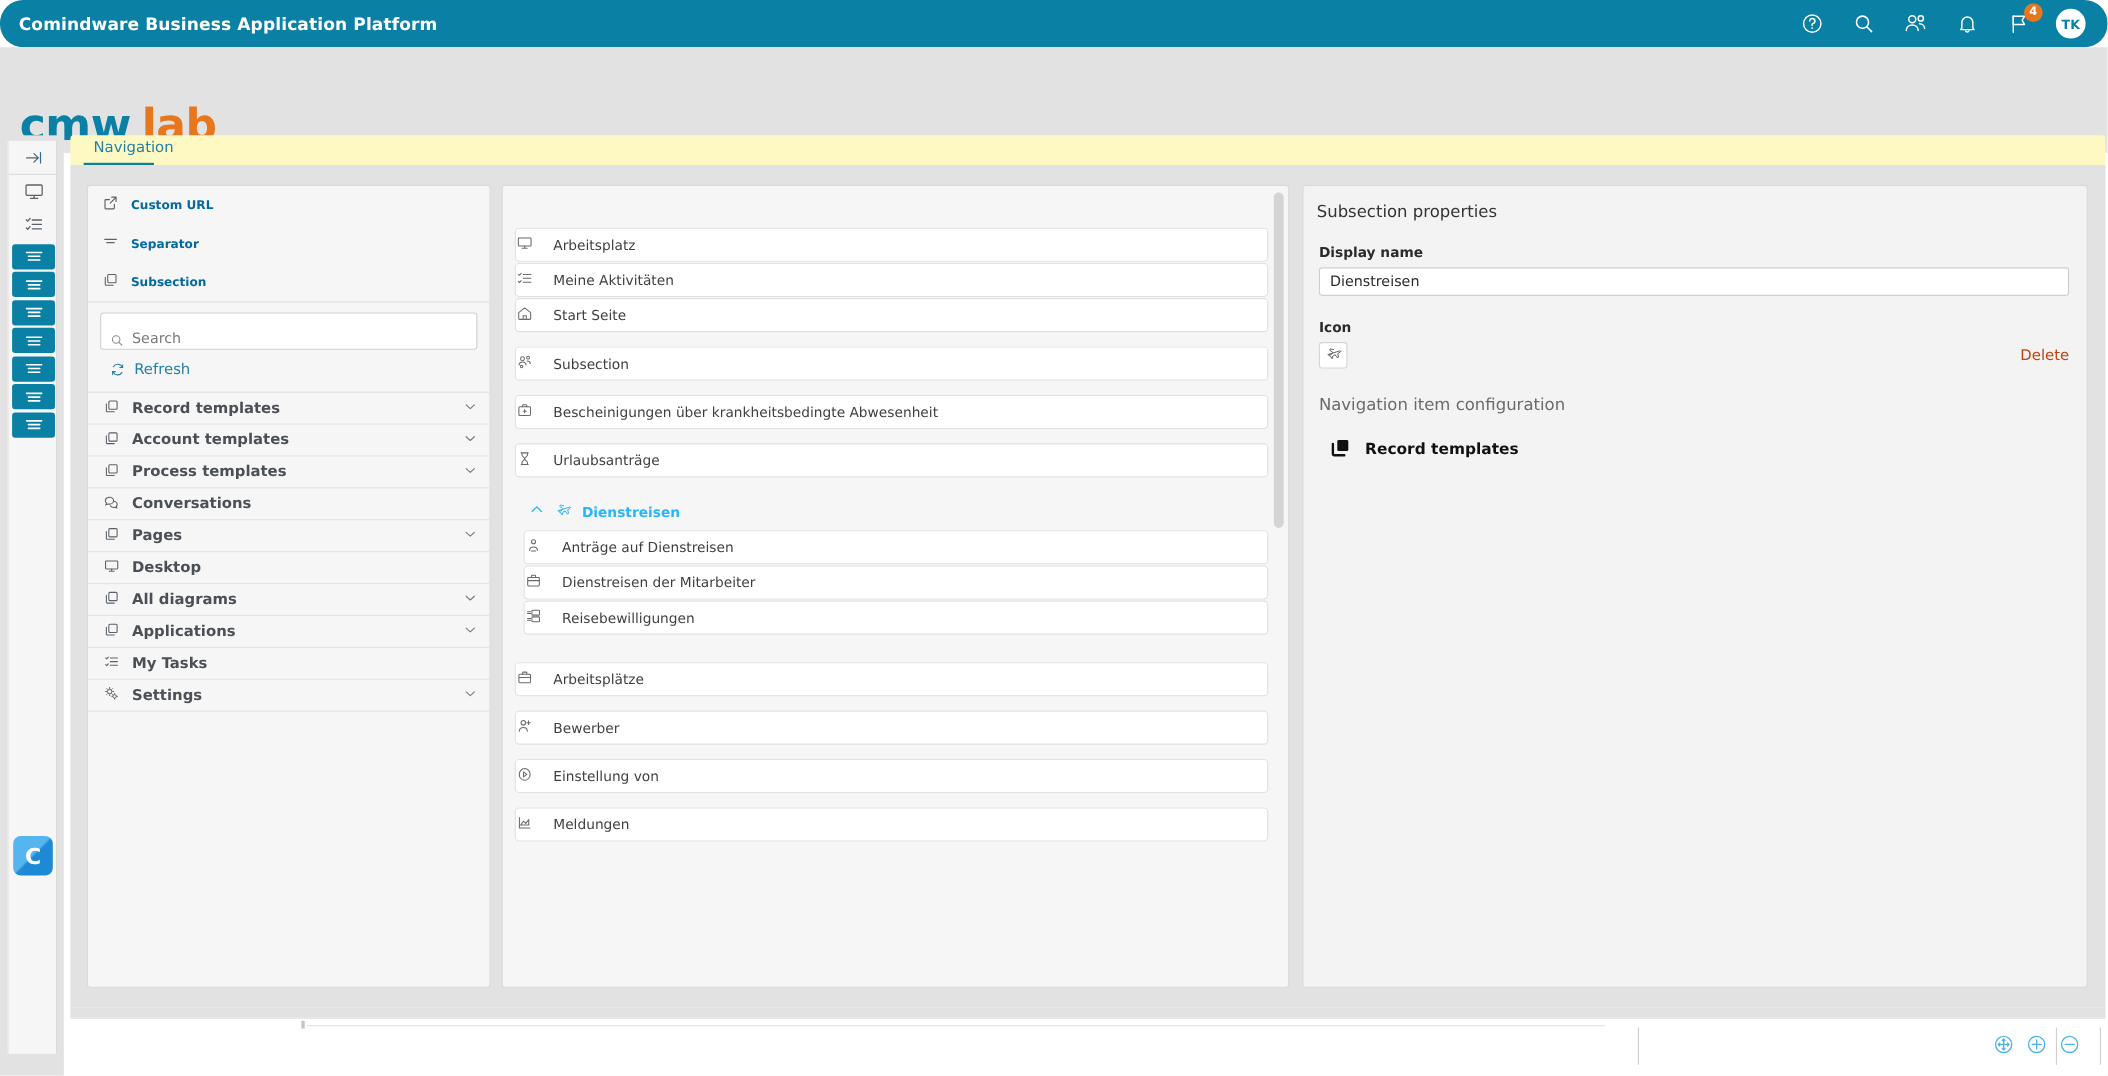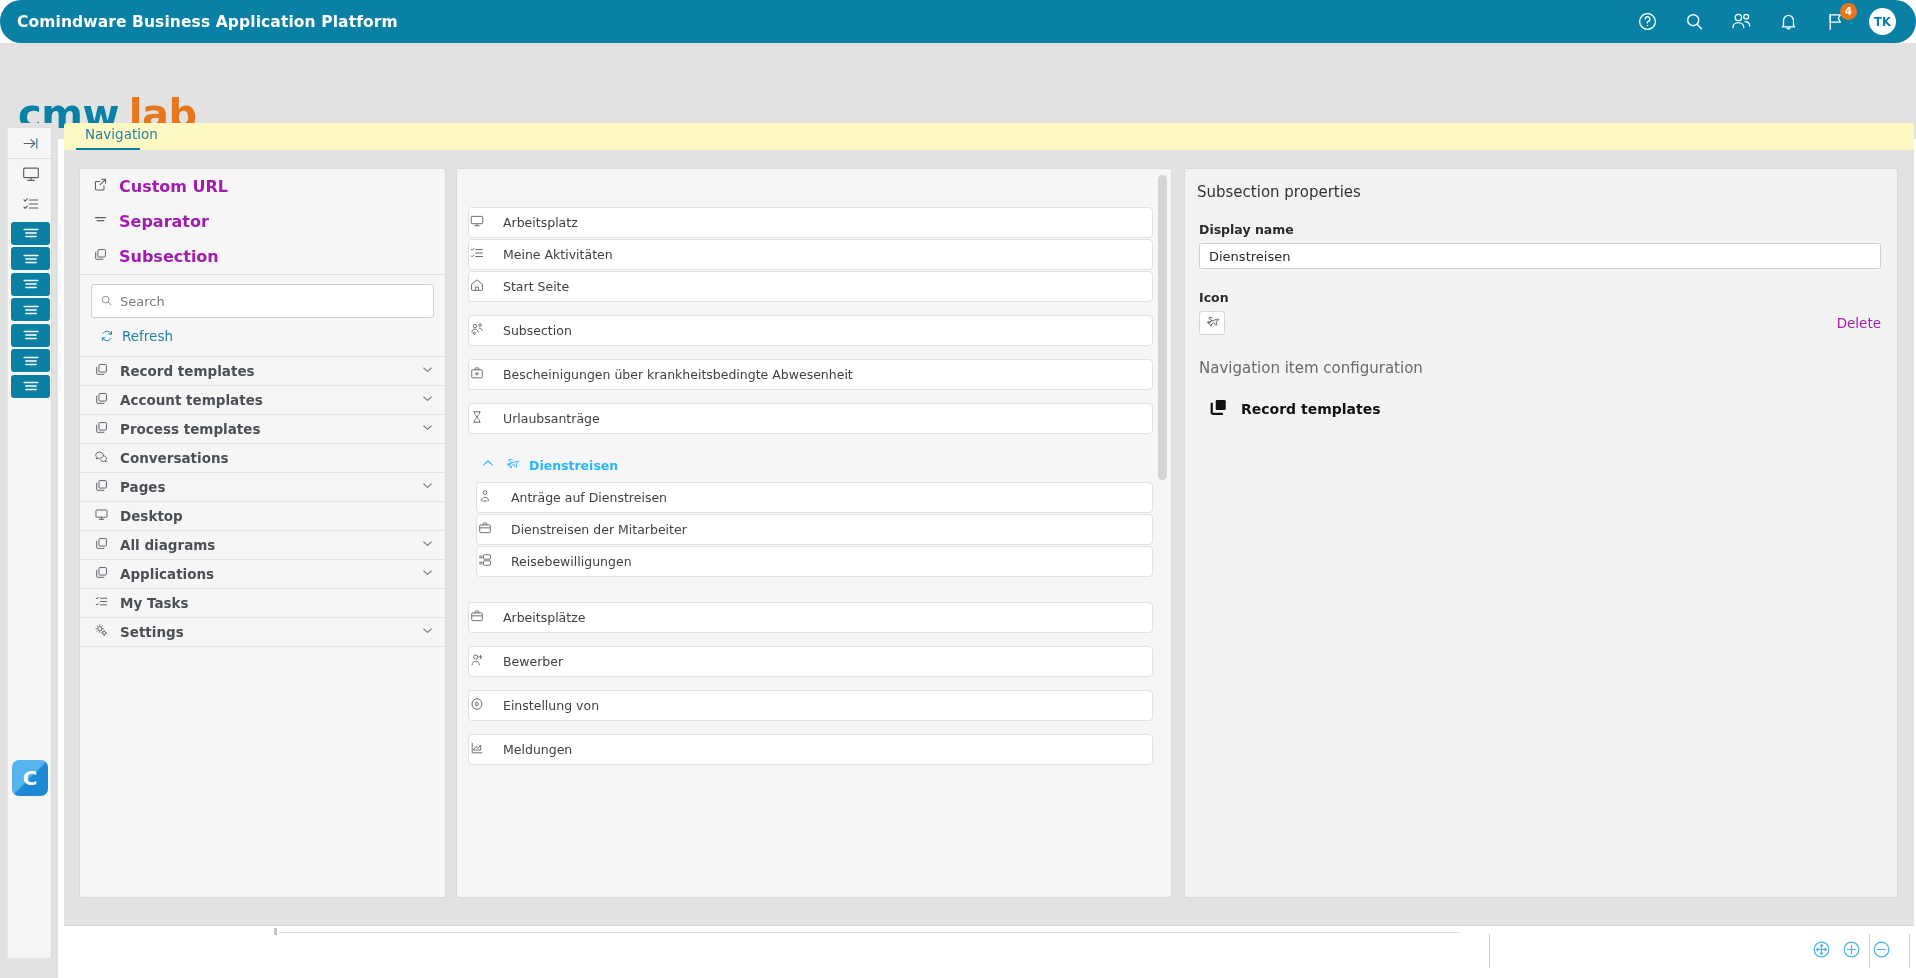--- a/index.html
+++ b/index.html
@@ -93,26 +93,26 @@
 
   
   .leftpanel {
     position: absolute; left: 15px; top: 18px; width: 367px; height: 730px;
     background: #f6f6f6; border: 1px solid #dadada; border-radius: 3px;
   }
   .lp-top-item {
     height: 35px; display: flex; align-items: center; padding-left: 13px; gap: 11px;
     cursor: pointer;
   }
-  .lp-top-item .lbl { font-size: 16px; font-weight: 700; color: #a21caf; }
+  .lp-top-item .lbl { font-size: 11px; font-weight: 700; color: #0369a1; }
   .lp-divider { height: 1px; background: #e0e0e0; margin: 0; }
   .search-wrap { padding: 9px 11px 0 11px; }
   .search-box {
     height: 27px; background: #fff; border: 1px solid #cfcfcf; border-radius: 3px;
-    display: flex; align-items: center; padding: 16px 8px; gap: 7px;
+    display: flex; align-items: flex-start; padding: 16px 8px; gap: 7px;
   }
   .search-box input {
     border: 0; outline: 0; font-size: 13px; color: #666; width: 100%;
     font-family: "DejaVu Sans", "Liberation Sans", sans-serif; background: transparent;
   }
   .search-box input::placeholder { color: #7b7b7b; }
   .refresh-row {
     display: flex; gap: 8px; padding: 10px 0 9px 20px; cursor: pointer;
   }
   .refresh-row .lbl { color: #2580a8; font-size: 13.5px; }
@@ -169,21 +169,21 @@
   }
   .rp-input input {
     border: 0; outline: 0; width: 100%; font-size: 13px; color: #2b2b2b; background: transparent;
     font-family: "DejaVu Sans", "Liberation Sans", sans-serif;
   }
   .rp-icon-row { display: flex; align-items: center; padding: 0 16px 0 14px; }
   .rp-icon-btn {
     width: 26px; height: 24px; background: #fff; border: 1px solid #d5d5d5; border-radius: 3px;
     display: flex; align-items: center; justify-content: center; cursor: pointer;
   }
-  .rp-delete { margin-left: auto; color: #a21caf; font-size: 13.5px; cursor: pointer; }
+  .rp-delete { margin-left: auto; color: #c2410c; font-size: 13.5px; cursor: pointer; }
   .rp-subtitle { font-size: 15px; color: #6b6b6b; padding: 24px 0 0 14px; }
   .rp-config-item {
     display: flex; align-items: center; gap: 12px; padding: 20px 0 0 24px; cursor: pointer;
   }
   .rp-config-item .lbl { font-size: 14px; font-weight: 700; color: #111; }
 
   
   .bottombar {
     position: absolute; left: 64px; top: 925px; width: 1850px; height: 50px;
     background: #ffffff; border-top: 1px solid #d6d6d6;

